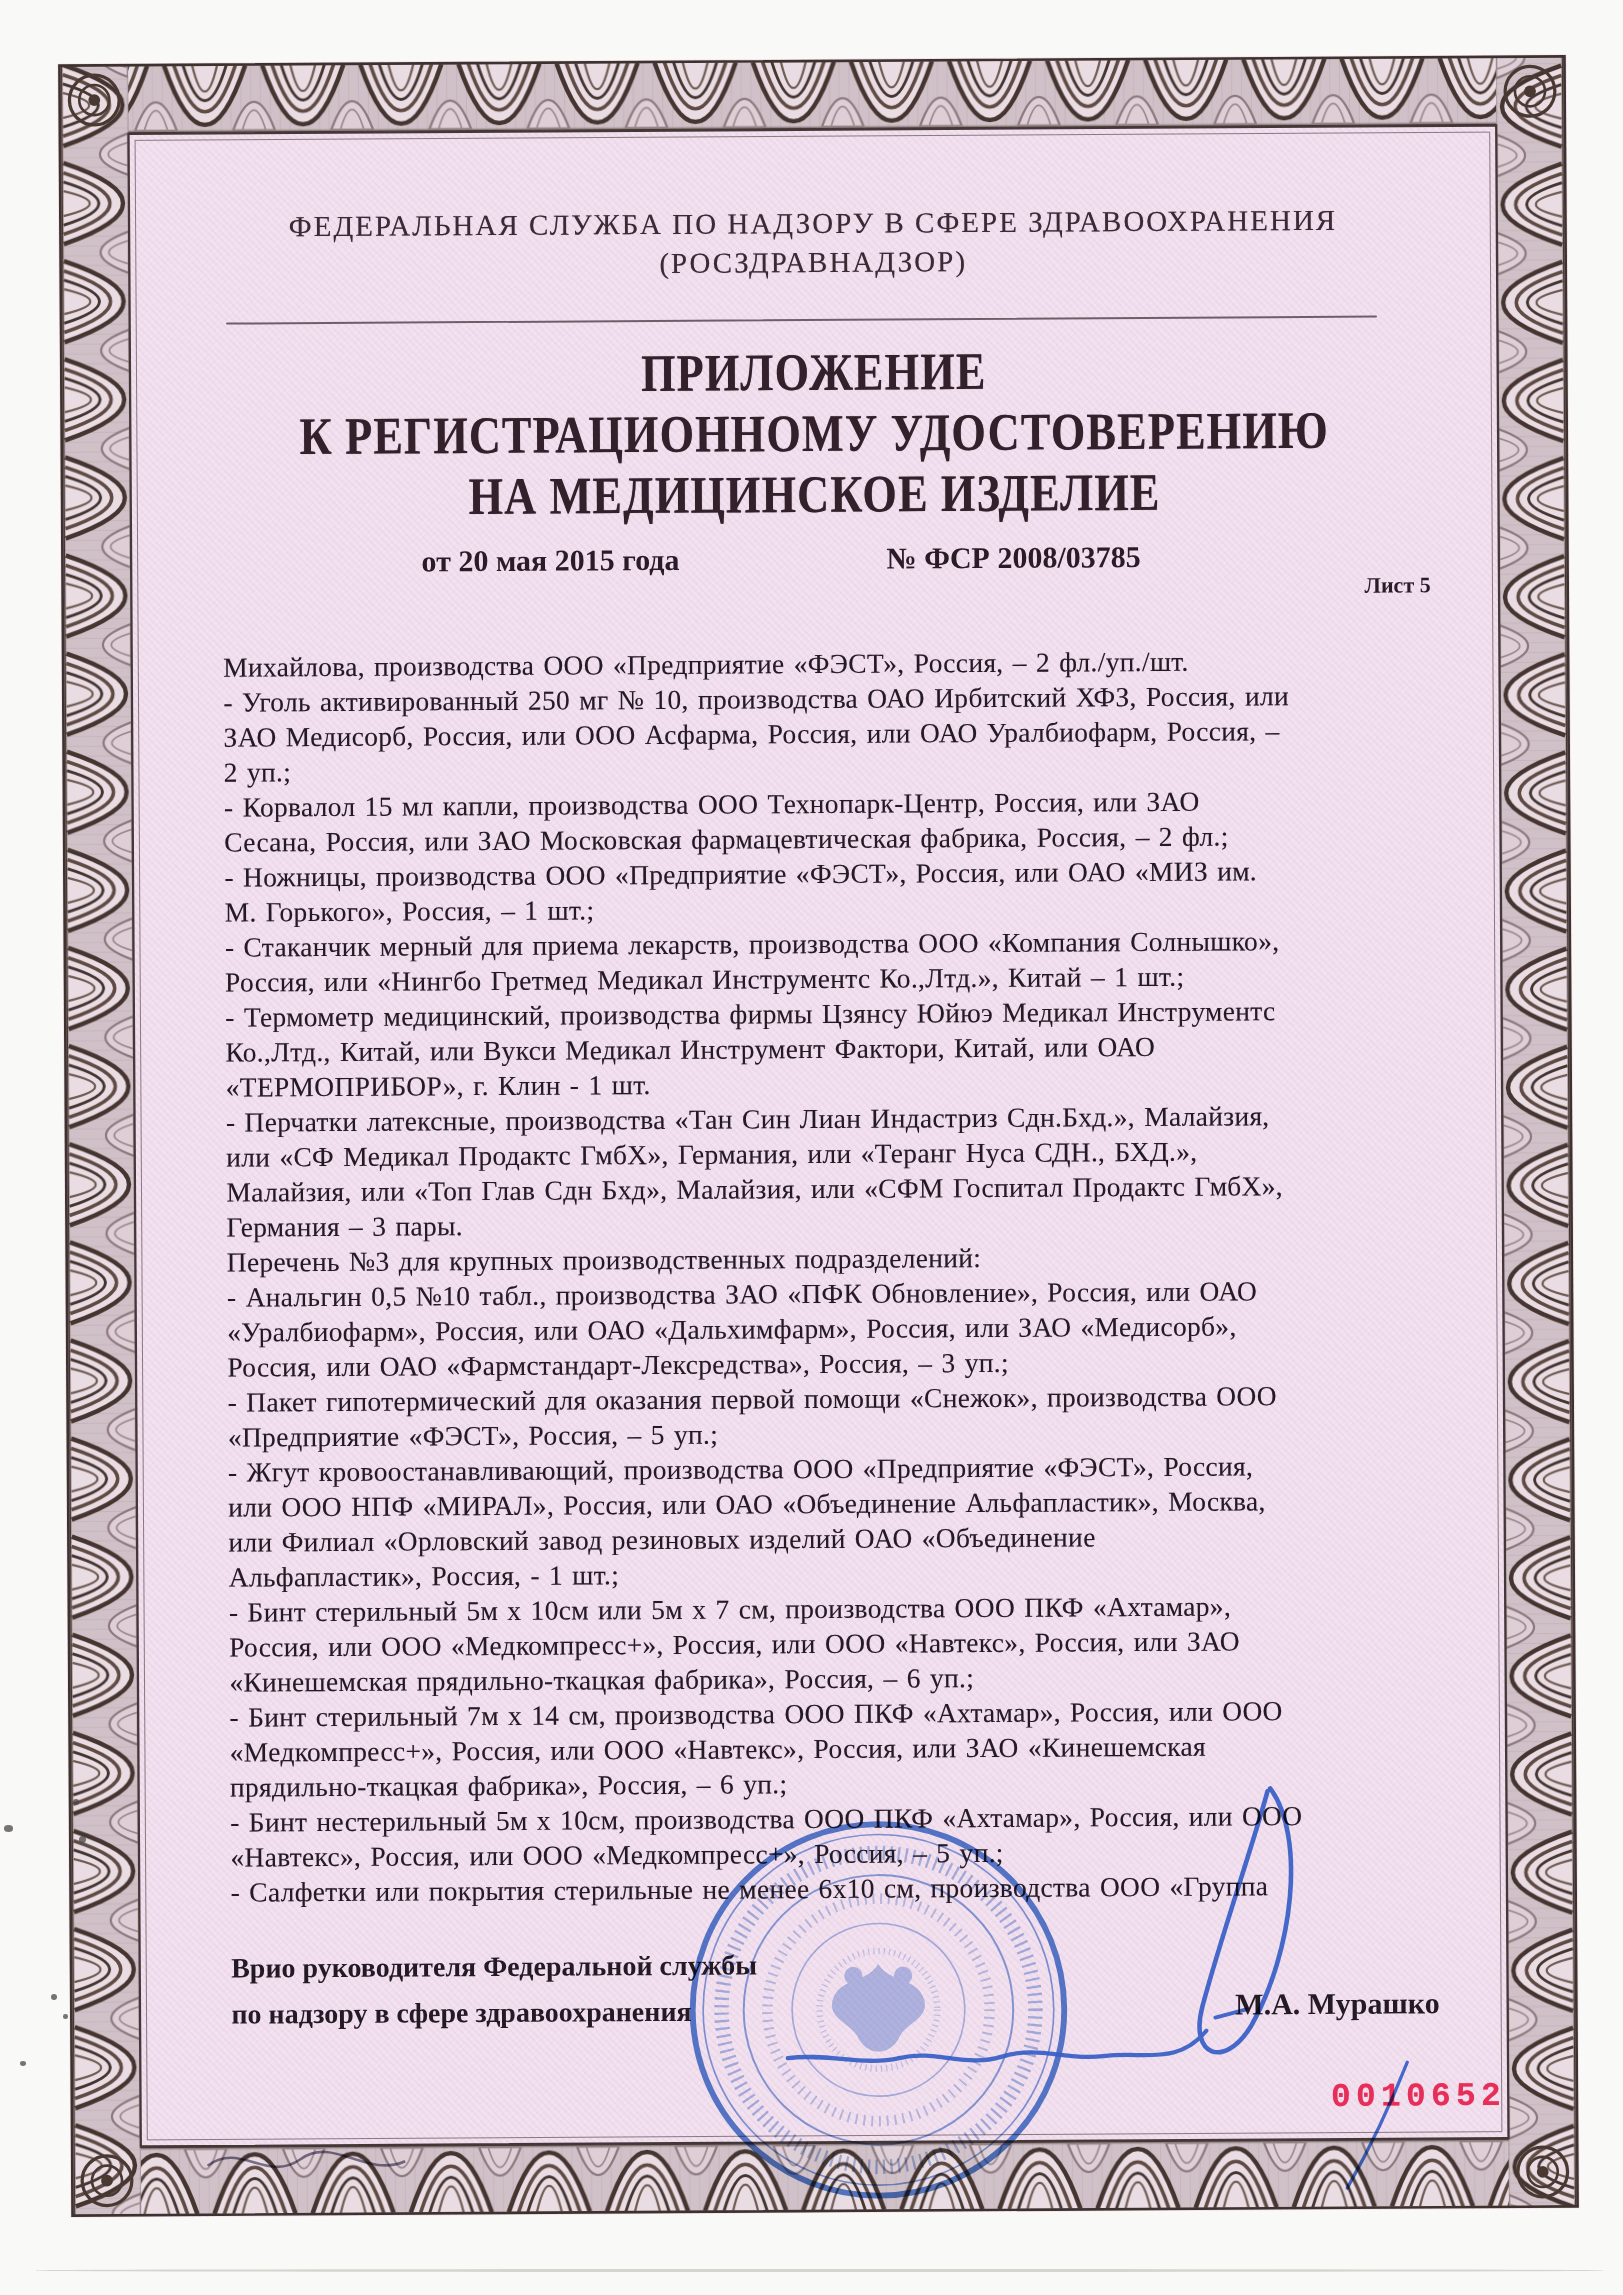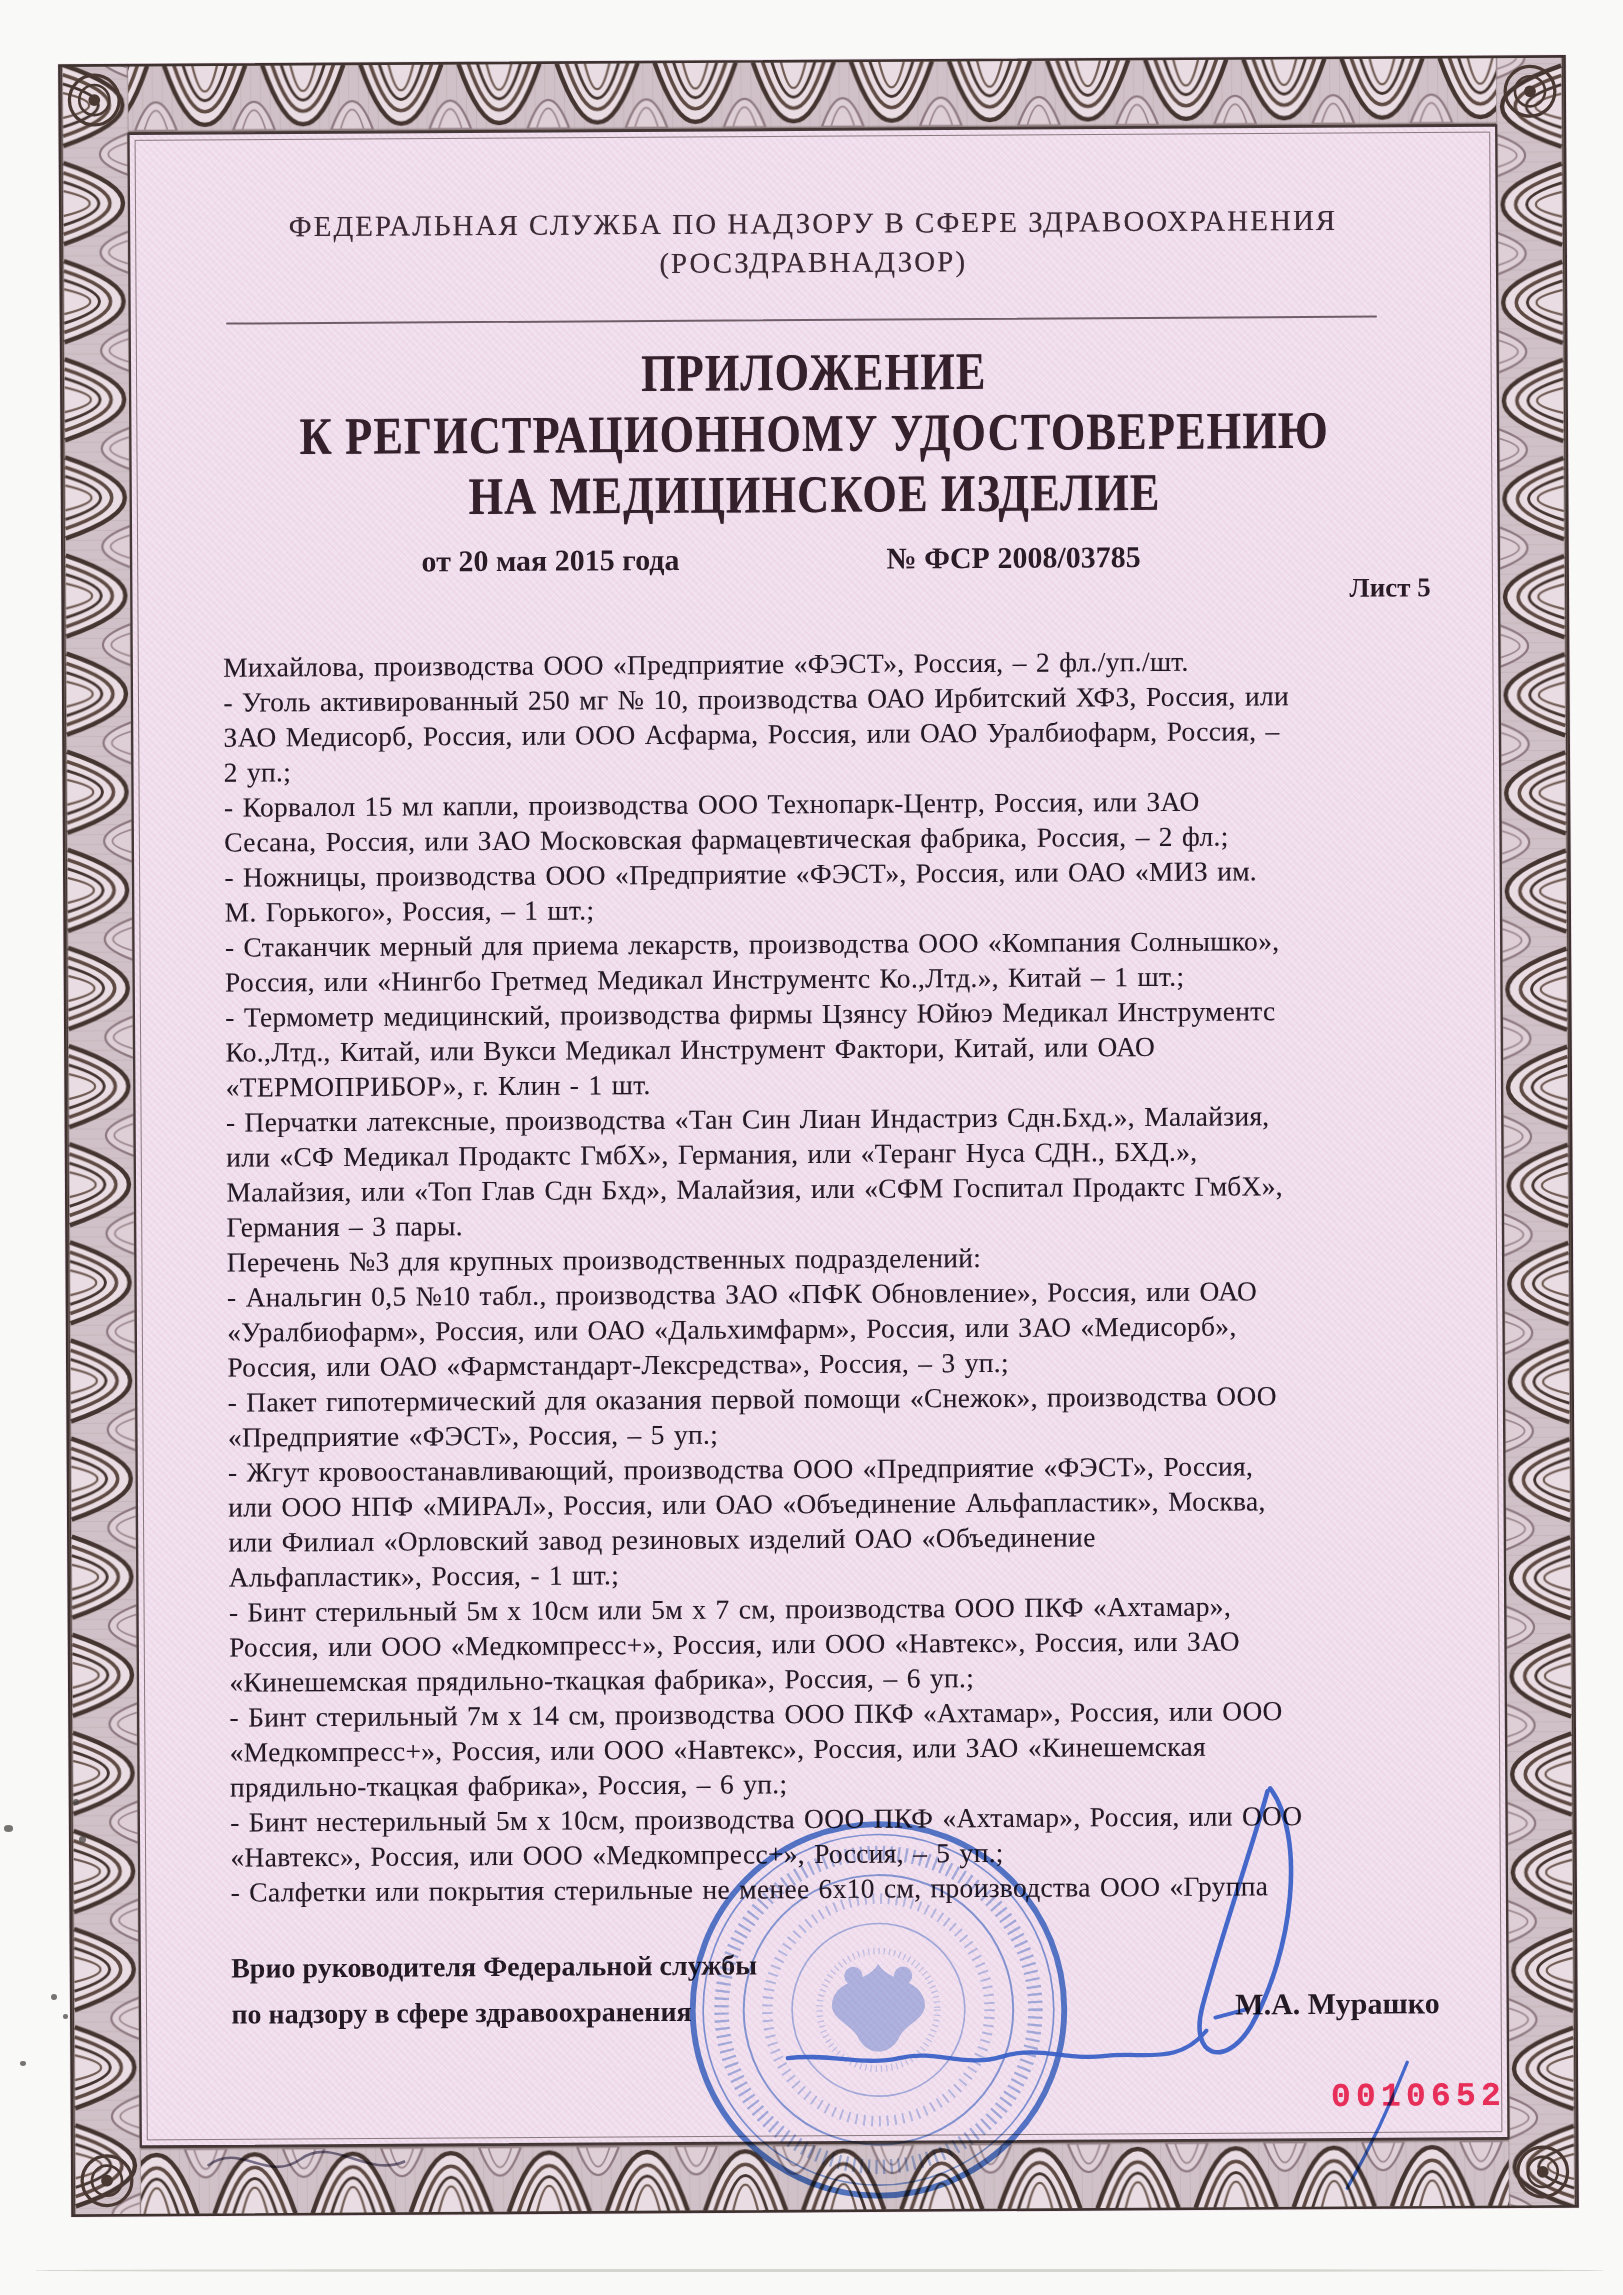--- a/index.html
+++ b/index.html
@@ -31,21 +31,21 @@
     background:#4a3a42;opacity:.78;border-radius:1.3px;
   }
   .doc-title{
     left:0;top:283px;width:100%;text-align:center;
     font-weight:700;color:#33202b;font-size:47px;line-height:61px;letter-spacing:1.3px;
     text-shadow:0 0 0.7px rgba(51,32,43,.6);
   }
   .doc-title .tline{transform:scale(.94,1.12);transform-origin:center;}
   .meta-date{left:361px;top:483px;font-size:30px;font-weight:700;color:#2a1c26;}
   .meta-number{left:826px;top:483px;font-size:30px;font-weight:700;color:#2a1c26;}
-  .sheet{position:absolute;right:139px;top:517px;font-size:27px;font-weight:700;color:#2a1c26;}
+  .sheet{position:absolute;right:139px;top:517px;font-size:22px;font-weight:700;color:#2a1c26;}
   .body-block{
     left:162px;top:587px;width:1308px;
     font-size:27.5px;line-height:35px;letter-spacing:0.3px;word-spacing:2px;
     color:#241a24;text-shadow:0 0 0.7px rgba(40,22,40,.35);
   }
   .body-line{white-space:nowrap;}
   .signoff{
     left:162px;top:1883px;width:916px;
     font-size:28px;line-height:46px;font-weight:700;color:#241a24;
   }

